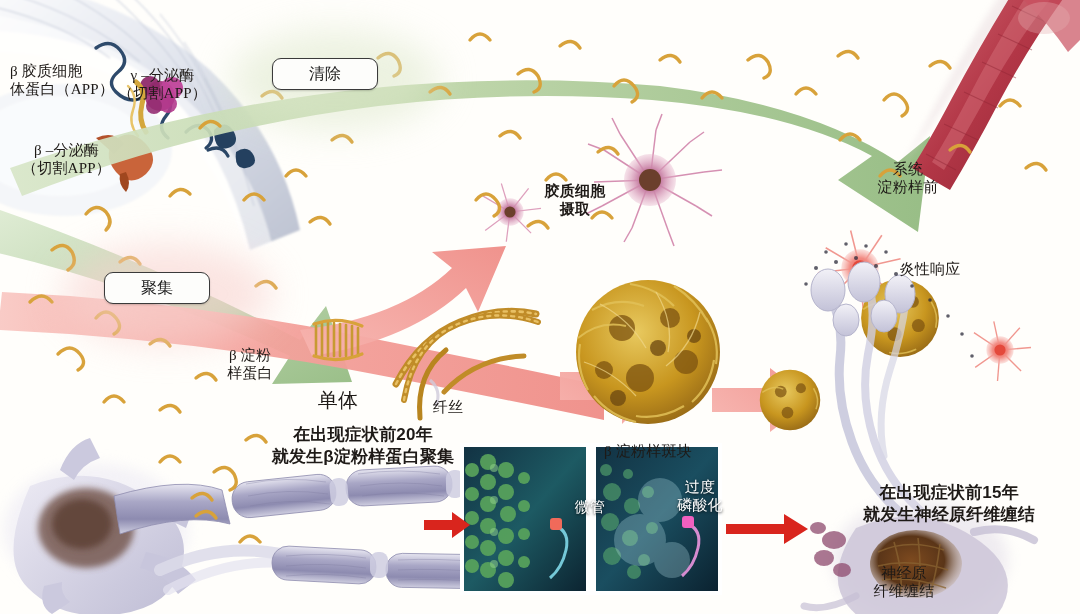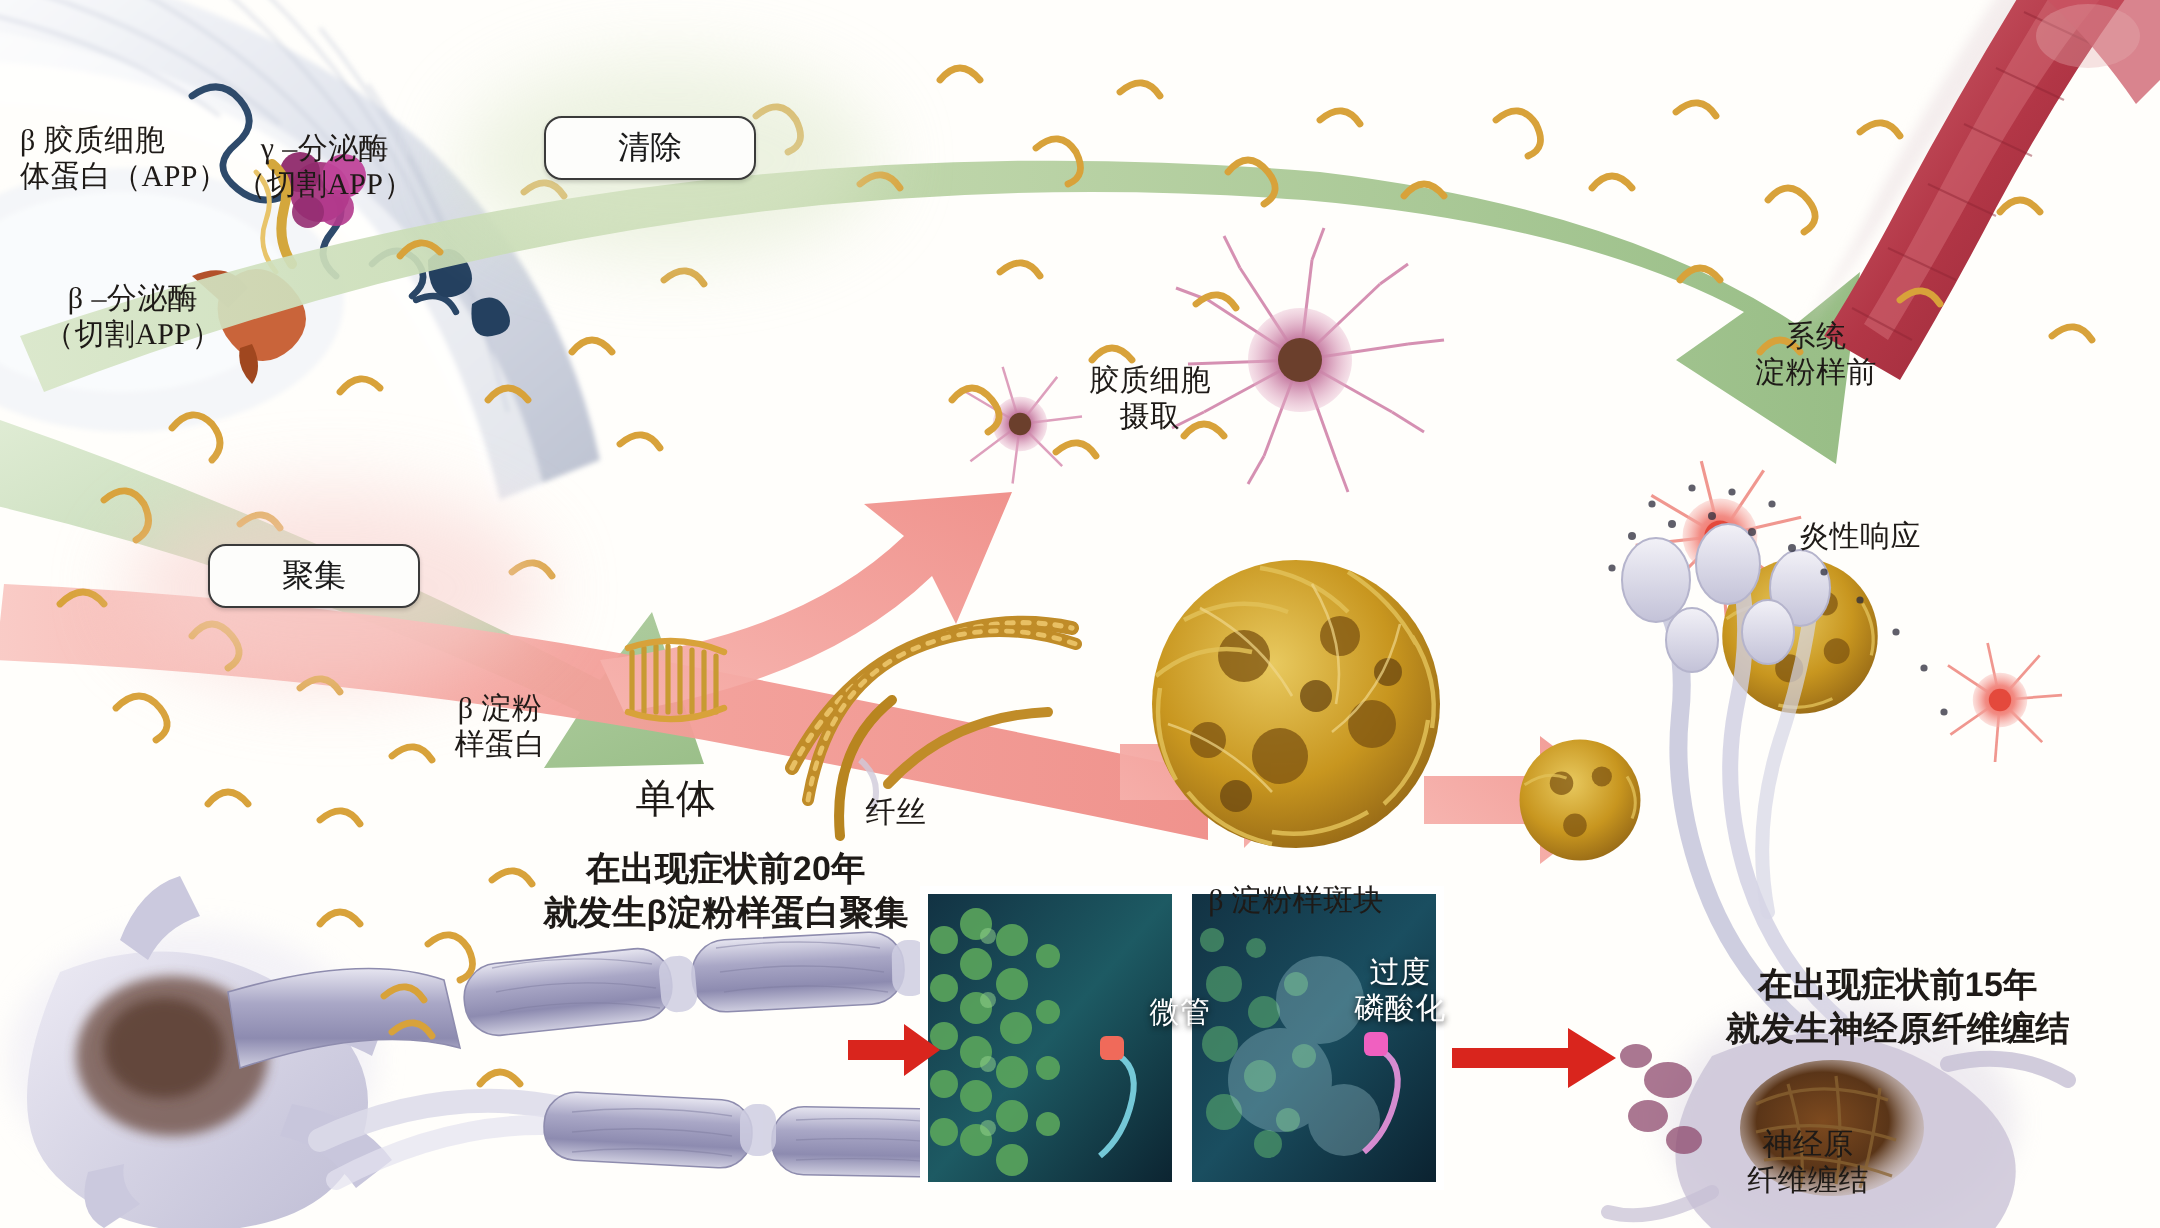--- a/index.html
+++ b/index.html
@@ -621,21 +621,21 @@
 
   <div class="lbl serif" style="left:10px;top:62px;font-size:15px;text-align:left;">β 胶质细胞
 体蛋白（APP）</div>
 
   <div class="lbl serif ctr" style="left:118px;top:42px;font-size:15px;">γ –分泌酶
 （切割APP）</div>
 
   <div class="lbl serif ctr" style="left:22px;top:117px;font-size:15px;">β –分泌酶
 （切割APP）</div>
 
-  <div class="lbl serif ctr" style="left:532px;top:158px;width:86px;font-size:15px;">胶质细胞
+  <div class="lbl serif ctr" style="left:532px;top:158px;width:86px;font-size:15px;font-weight:bold;">胶质细胞
 摄取</div>
 
   <div class="lbl serif ctr" style="left:862px;top:136px;width:92px;font-size:15px;">系统
 淀粉样前</div>
 
   <div class="lbl serif ctr" style="left:212px;top:322px;width:76px;font-size:15px;text-align:center;">β 淀粉
 样蛋白</div>
 
   <div class="lbl serif ctr" style="left:300px;top:364px;width:76px;font-size:20px;">单体</div>
 

